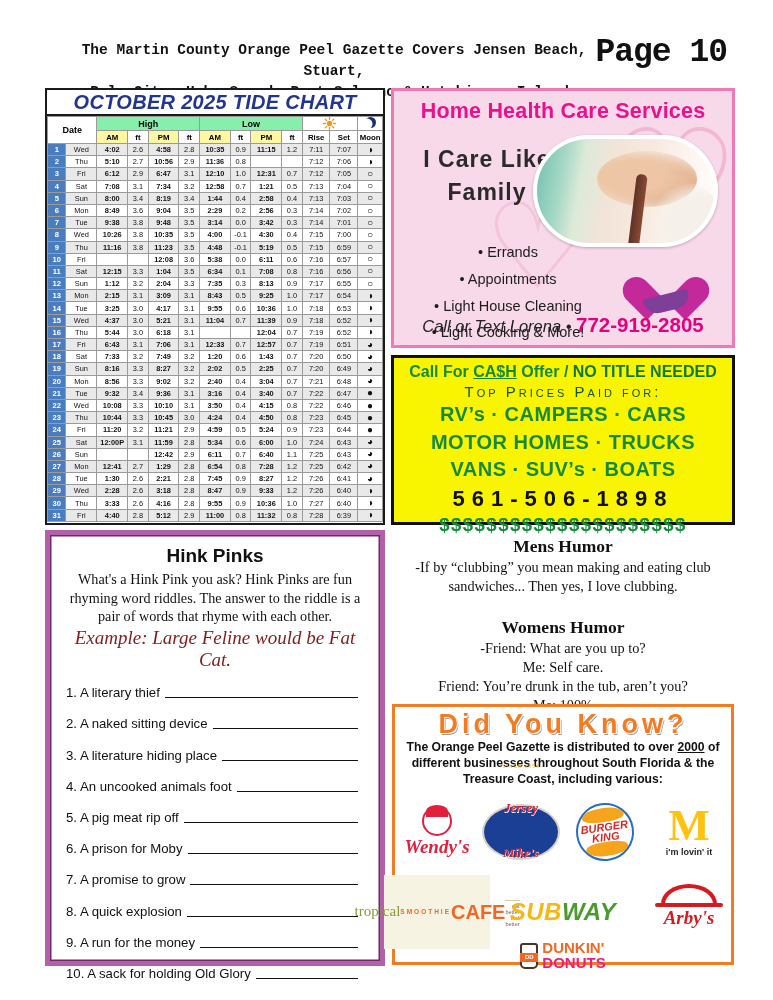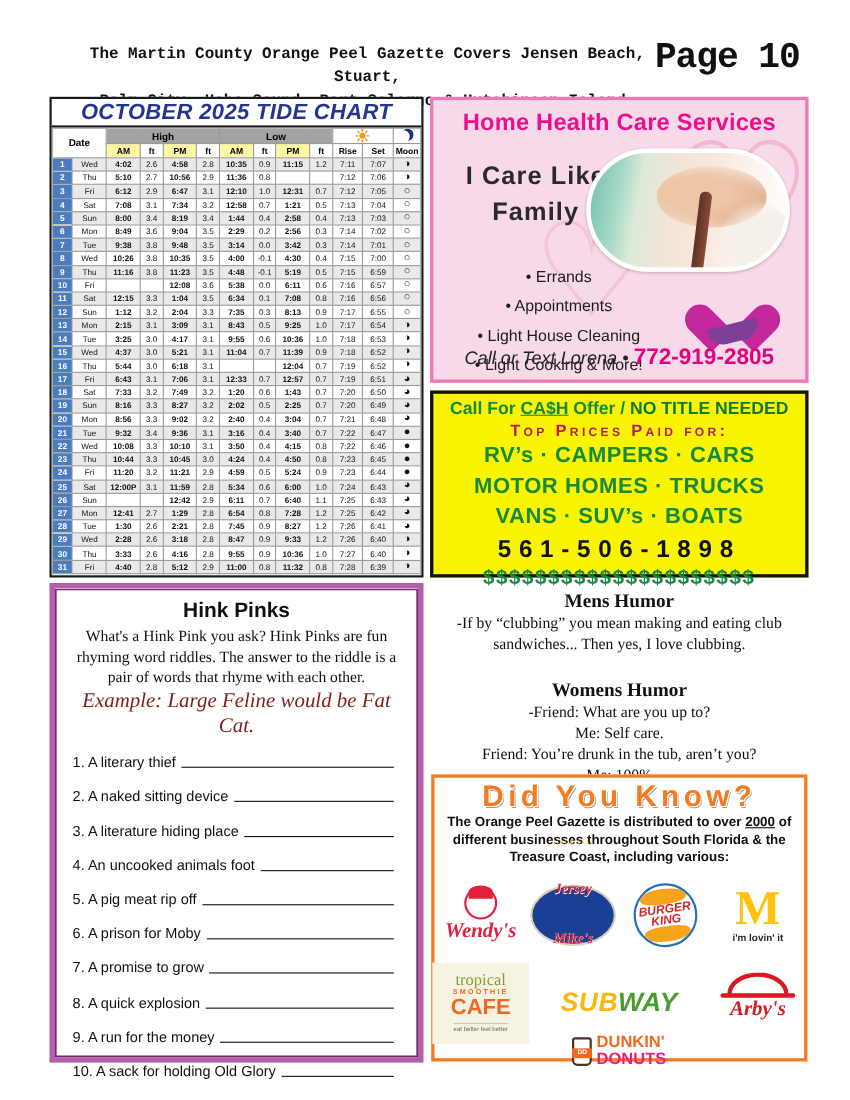--- a/index.html
+++ b/index.html
@@ -12,21 +12,21 @@
   .page-label { position:absolute; right:46px; top:34px; font-family:"Liberation Mono", monospace;
     font-weight:bold; font-size:33px; color:#111; letter-spacing:-1px; }
 
   
   .tide-box { position:absolute; left:45px; top:88px; width:340px; height:437px; border:2px solid #1a1a1a; background:#fff; }
   .tide-title { height:26px; line-height:25px; text-align:center; font-size:20px; font-weight:800; font-style:italic;
     color:#23368f; border-bottom:2px solid #1a1a1a; letter-spacing:0.3px; }
   table.tide { width:100%; border-collapse:collapse; table-layout:fixed; }
   table.tide th, table.tide td { border:1px solid #9a9a9a; text-align:center; overflow:hidden; white-space:nowrap; }
   table.tide th { font-size:8px; background:#fff; }
-  table.tide .hl-hdr { background:#a3a3a3; font-size:9px; height:14px; }
+  table.tide .hl-hdr { background:#86efac; font-size:9px; height:14px; }
   table.tide .date-hdr { font-size:9px; }
   table.tide .ampm { background:#fdf6a3; }
   table.tide .sub-hdr th { font-size:7.8px; height:13px; font-weight:bold; }
   table.tide td { font-size:7.4px; height:12.2px; padding:0 1px; color:#111; }
   table.tide td.t { font-weight:bold; }
   table.tide td.date-num { background:#4a7cc0; color:#fff; font-weight:bold; font-size:7.6px; }
   table.tide tr.odd td { background:#e9e9e9; }
   table.tide tr.odd td.date-num { background:#4a7cc0; }
   table.tide .gb { border-left:1.5px solid #333; }
   table.tide td.moon-c { font-size:10px; line-height:10px; }
@@ -66,21 +66,21 @@
   .home-footer { position:absolute; z-index:2; left:0; bottom:8px; width:100%; text-align:center; }
   .home-footer .who { font-style:italic; font-size:16.5px; color:#222; }
   .home-footer .phone { font-size:20.5px; font-weight:bold; color:#e5007d; }
 
   
   .cash-ad { position:absolute; left:391px; top:355px; width:344px; height:170px; background:#f9f400;
     border:3px solid #111; text-align:center; padding-top:5px; }
   .cash-l1 { font-size:16px; font-weight:bold; color:#168a3a; }
   .cash-l1 .cash-word { text-decoration:underline; }
   .cash-l1 .no-title { color:#0f7a33; }
-  .cash-l2 { font-size:15px; font-weight:bold; color:#be185d; font-variant:small-caps; letter-spacing:3px; margin-top:2px; }
+  .cash-l2 { font-size:15px; font-weight:normal; color:#14532d; font-variant:small-caps; letter-spacing:3px; margin-top:2px; }
   .cash-vehicles { font-size:20px; font-weight:bold; color:#168a3a; letter-spacing:0.5px; line-height:1.38; margin-top:1px; }
   .cash-phone { font-size:22px; font-weight:bold; color:#111; letter-spacing:7px; margin-top:2px; }
   .cash-dollars { font-size:18.5px; font-weight:bold; color:#168a3a; letter-spacing:1.5px; margin-top:2px; }
 
   
   .hink-box { position:absolute; left:45px; top:530px; width:340px; height:436px; background:#fff;
     border:5px solid #b160a9; box-shadow:inset 0 0 0 1.5px #6e2a68; padding:10px 16px 8px 16px; }
   .hink-title { text-align:center; font-size:19px; font-weight:bold; color:#111; }
   .hink-intro { text-align:center; font-family:"Liberation Serif", serif; font-size:14.2px; line-height:1.32; margin-top:3px; color:#111; }
   .hink-example { text-align:center; font-family:"Liberation Serif", serif; font-style:italic; font-size:19px; margin-top:1px; color:#7f1d1d; }
@@ -122,21 +122,21 @@
   .bk-circle { width:58px; height:58px; border-radius:50%; background:#fff; border:2px solid #2a6ebb;
     position:relative; overflow:hidden; display:flex; align-items:center; justify-content:center; transform:rotate(-8deg); }
   .bk-circle::before, .bk-circle::after { content:""; position:absolute; left:6px; right:6px; height:14px; background:#f7a41d; }
   .bk-circle::before { top:3px; border-radius:50% 50% 40% 40%; }
   .bk-circle::after { bottom:3px; border-radius:40% 40% 50% 50%; }
   .bk-text { position:relative; z-index:1; font-size:11px; line-height:0.95; font-weight:800; font-style:italic; color:#d62828; text-align:center; }
 
   .mcd-m { font-size:44px; line-height:0.9; font-weight:800; color:#ffc20e; font-family:"Liberation Serif", serif; }
   .mcd-slogan { font-size:9px; font-weight:bold; color:#231f20; margin-top:2px; }
 
-  .tsc { width:88px; height:74px; background:#f7f3e2; display:flex; flex-direction:column; align-items:center; justify-content:center;text-align:right; }
+  .tsc { width:106px; height:74px; background:#f7f3e2; display:flex; flex-direction:row; align-items:center; justify-content:center;text-align:right; }
   .tsc-l1 { font-size:15px; color:#8a9a3b; font-family:"Liberation Serif", serif; line-height:1; }
   .tsc-l2 { font-size:6.5px; font-weight:bold; color:#f26722; letter-spacing:2px; line-height:1.2; }
   .tsc-l3 { font-size:20px; font-weight:bold; color:#f26722; line-height:1; }
   .tsc-tag { font-size:5.5px; color:#6a6a5a; margin-top:4px; border-top:1px solid #cfcab2; padding-top:2px; }
 
   .subway-word { font-size:24px; font-weight:800; font-style:italic; letter-spacing:0.5px; position:relative; }
   .subway-word .sub { color:#f9b712; } .subway-word .way { color:#4c9b2f; }
 
   .dunkin { display:flex; align-items:center; gap:4px; }
   .dd-cup { width:18px; height:26px; background:#fff; border:2px solid #4b3325; border-radius:3px 3px 5px 5px; position:relative; }

